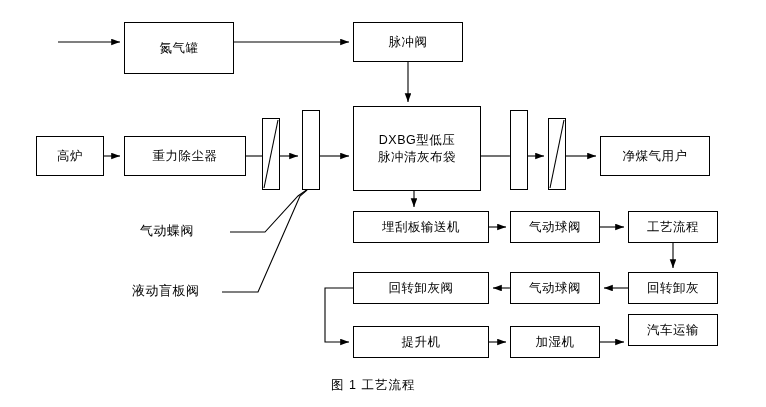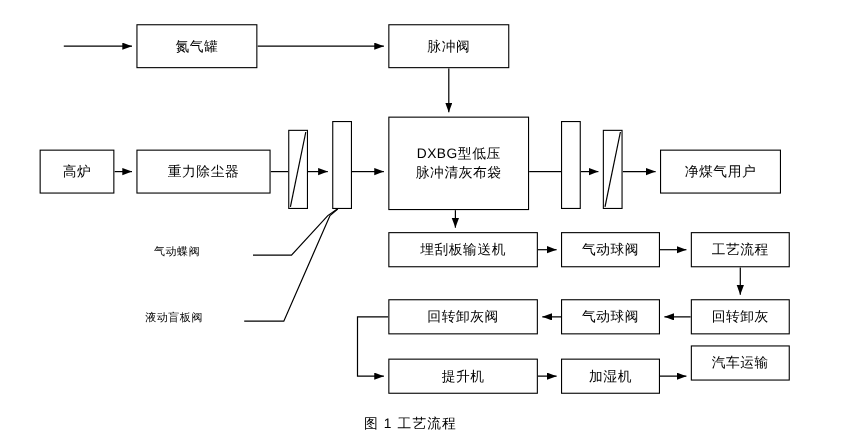--- a/index.html
+++ b/index.html
@@ -35,21 +35,21 @@
   .node .line2 { display: block; }
   .valve {
     position: absolute;
     box-sizing: border-box;
     border: 1px solid #000000;
     background: #ffffff;
   }
   .valve svg { display: block; }
   .freelabel {
     position: absolute;
-    font-size: 10px;
+    font-size: 13px;
     color: #000000;
     white-space: nowrap;
     letter-spacing: 0.5px;
     text-align: right;
   }
   .caption {
     position: absolute;
     font-size: 12.5px;
     color: #000000;
     white-space: nowrap;
@@ -108,21 +108,21 @@
       <line x1="489" y1="342" x2="506" y2="342" marker-end="url(#arrow)"></line>
 
       <line x1="600" y1="342" x2="624" y2="342" marker-end="url(#arrow)"></line>
 
       <path d="M230,232 L265,232 L298,196 L308,189"></path>
 
       <path d="M222,292 L258,292 L300,196 L307,190"></path>
     </g>
   </svg>
 
-  <div class="node" style="left:124px; top:22px; width:110px; height:40px;">
+  <div class="node" style="left:124px; top:22px; width:110px; height:52px;">
     <span>氮气罐</span>
   </div>
 
   <div class="node" style="left:353px; top:22px; width:110px; height:40px;">
     <span>脉冲阀</span>
   </div>
 
   <div class="node" style="left:36px; top:136px; width:68px; height:40px;">
     <span>高炉</span>
   </div>

